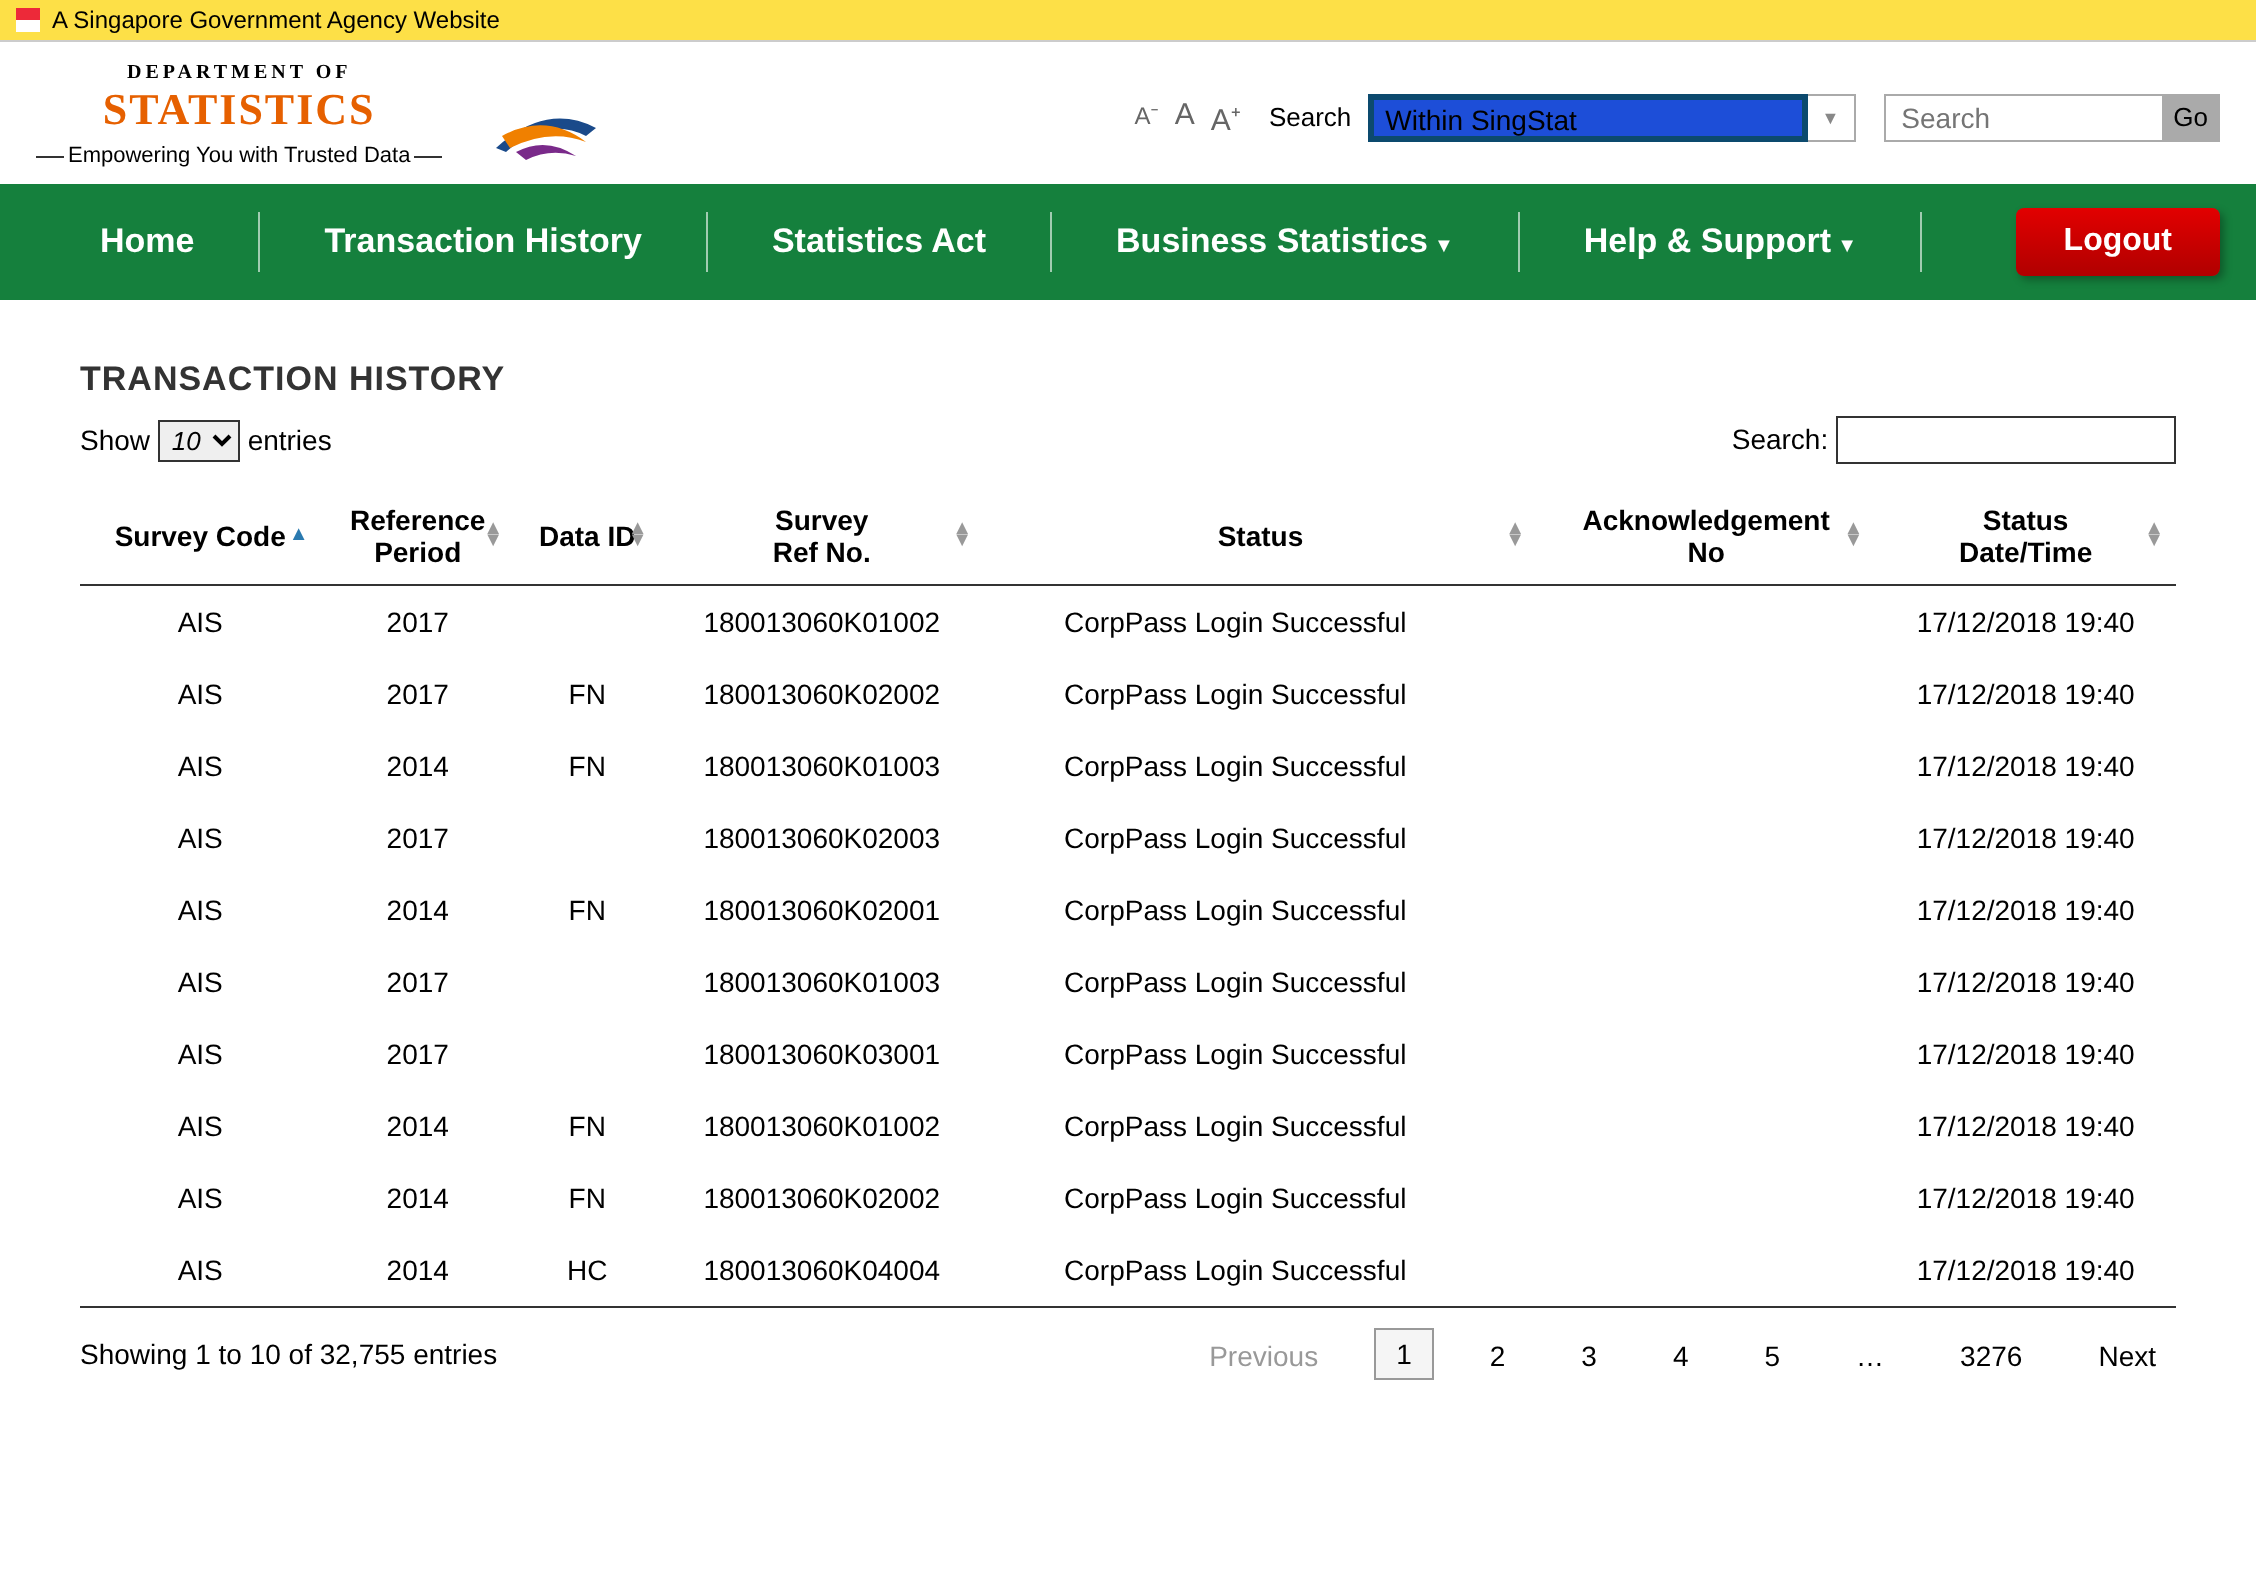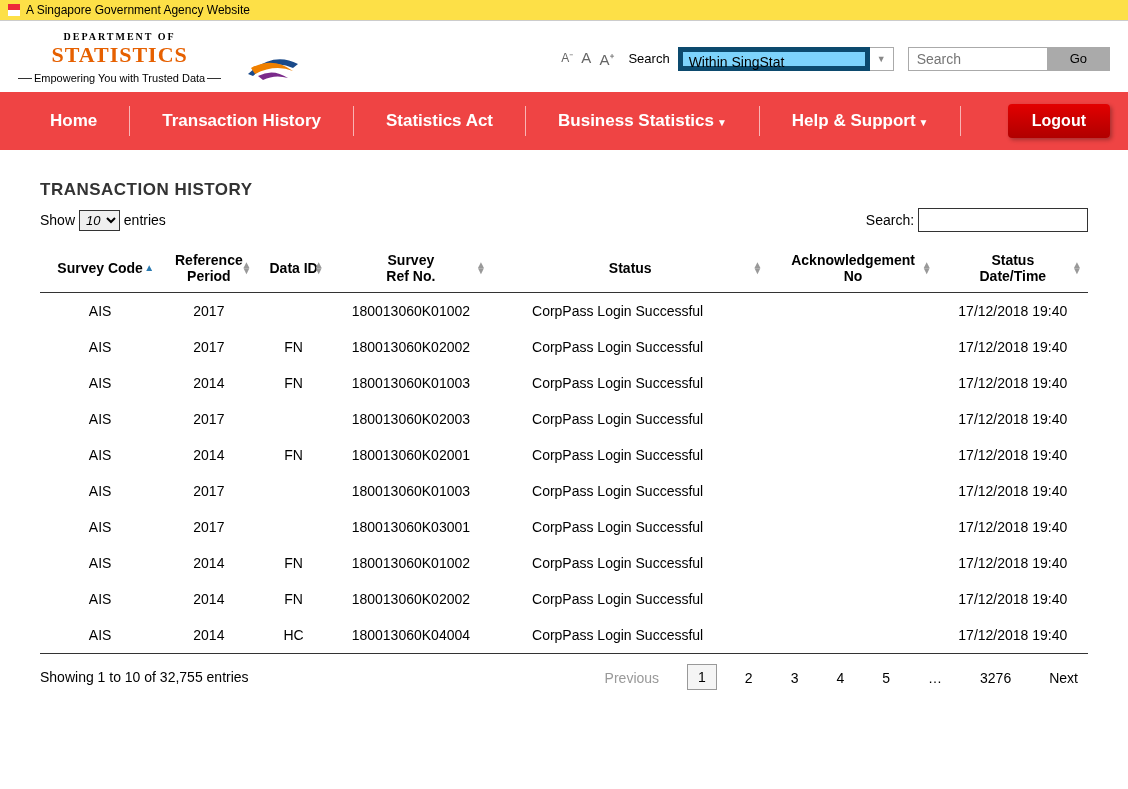--- a/index.html
+++ b/index.html
@@ -12,26 +12,26 @@
 .logo-text .dept { font-size: 10px; letter-spacing: 2px; font-weight: bold; }
 .logo-text .stats { font-size: 22px; font-weight: bold; color: #e66000; letter-spacing: 1px; }
 .logo-text .sg { font-size: 22px; font-weight: bold; letter-spacing: 3px; }
 .logo-text .tag { font-size: 11px; font-family: Arial; position: relative; display: inline-block; padding: 0 16px; }
 .logo-text .tag::before, .logo-text .tag::after { content: ""; position: absolute; top: 50%; width: 14px; height: 1px; background: #333; }
 .logo-text .tag::before { left: 0; } .logo-text .tag::after { right: 0; }
 .header-right { display: flex; align-items: center; gap: 14px; }
 .fontsize { display: flex; gap: 8px; color: #666; }
 .fontsize span { cursor: pointer; }
 .scope-wrap { display: flex; align-items: center; gap: 8px; font-size: 13px; }
-.scope-select { border: 5px solid #0c4a6e; height: 24px; width: 192px; padding: 2px 6px; font-size: 14px; appearance: none; position: relative; background: #7dd3fc; }
+.scope-select { border: 3px solid #0c4a6e; height: 24px; width: 220px; padding: 2px 6px; font-size: 14px; appearance: none; position: relative; background: #1d4ed8; }
 .scope-arrow { border: 1px solid #aaa; border-left: none; height: 24px; width: 24px; display: flex; align-items: center; justify-content: center; color: #888; font-size: 9px; cursor: pointer; }
 .search-wrap { display: flex; }
 .search-input { border: 1px solid #aaa; height: 24px; width: 140px; padding: 2px 8px; font-size: 14px; }
-.search-go { border: 1px solid #aaa; border-left: none; background: #aaa; height: 24px; padding: 0 22px; font-size: 13px; cursor: pointer; }
-.nav { background: #ef4444; display: flex; align-items: center; padding: 2px 18px; height: 58px; }
+.search-go { border: 1px solid #aaa; border-left: none; background: #aaa; height: 24px; padding: 0 5px; font-size: 13px; cursor: pointer; }
+.nav { background: #15803d; display: flex; align-items: center; padding: 2px 18px; height: 58px; }
 .nav-item { color: #fff; font-weight: bold; font-size: 17px; padding: 0 32px; position: relative; cursor: pointer; }
 .nav-sep { width: 1px; height: 30px; background: rgba(255,255,255,0.6); }
 .nav-caret { font-size: 10px; margin-left: 3px; }
 .logout { margin-left: auto; background: linear-gradient(#e20000,#b00000); color: #fff; border: none; border-radius: 4px; padding: 8px 24px; font-weight: bold; font-size: 16px; box-shadow: 2px 2px 4px rgba(0,0,0,0.3); cursor: pointer; }
 .content { padding: 30px 40px; }
 .page-title { font-size: 17px; font-weight: bold; letter-spacing: 0.5px; color: #333; margin-bottom: 8px; }
 .table-top { display: flex; justify-content: space-between; align-items: center; margin-bottom: 12px; font-size: 14px; }
 .entries-select { border: 1px solid #333; font-size: 13px; padding: 1px 2px; font-style: italic; }
 .table-search { border: 1px solid #333; height: 24px; width: 170px; padding: 2px 6px; }
 table { width: 100%; border-collapse: collapse; font-size: 14px; }

